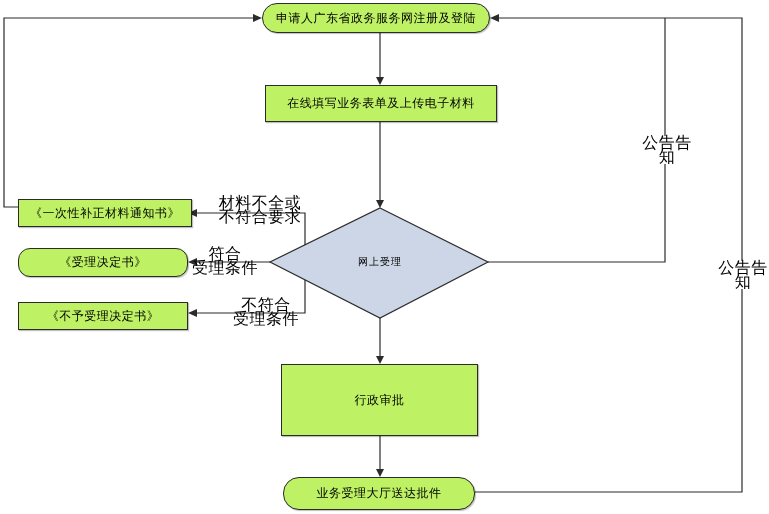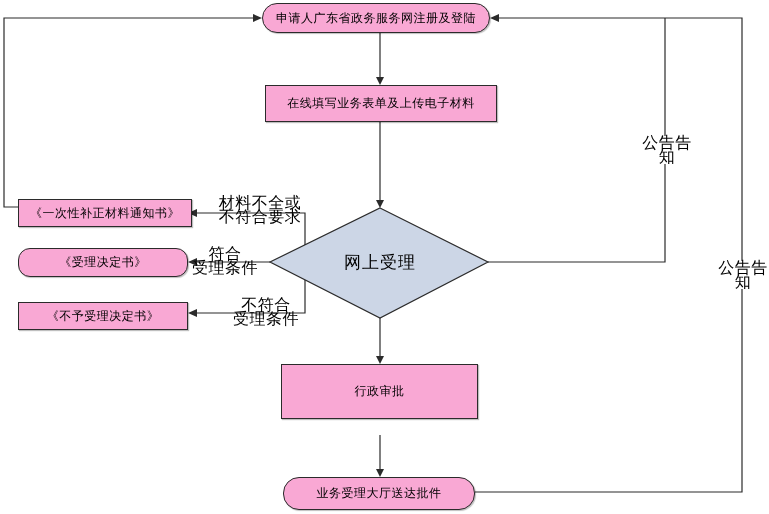--- a/index.html
+++ b/index.html
@@ -9,37 +9,37 @@
     height: 514px;
     background: #ffffff;
     font-family: "DejaVu Sans", "Liberation Sans", sans-serif;
     color: #000;
     overflow: hidden;
   }
   #wires { position: absolute; left: 0; top: 0; width: 769px; height: 514px; }
   .node {
     position: absolute;
     box-sizing: border-box;
-    background: #f9a8d4;
+    background: #bef264;
     border: 1px solid #2b2b2b;
     display: flex;
     align-items: center;
     justify-content: center;
     font-size: 12px;
     letter-spacing: 0.5px;
     text-align: center;
     box-shadow: 1px 1px 1px rgba(0,0,0,0.25);
   }
   .stadium { border-radius: 16px; }
   .diamond-label {
     position: absolute;
     background: transparent;
     border: none;
     box-shadow: none;
-    font-size: 17px;
+    font-size: 10px;
     letter-spacing: 1px;
     display: flex; align-items: center; justify-content: center;
   }
   .edge-label {
     position: absolute;
     font-size: 16px;
     line-height: 14px;
     text-align: center;
     white-space: pre-line;
     letter-spacing: 0.5px;
@@ -90,21 +90,21 @@
   <div class="node" style="left:265px; top:85px; width:232px; height:37px;">在线填写业务表单及上传电子材料</div>
 
   <div class="diamond-label" style="left:330px; top:250px; width:100px; height:24px;">网上受理</div>
 
   <div class="node" style="left:18px; top:199px; width:174px; height:28px;">《一次性补正材料通知书》</div>
 
   <div class="node" style="left:18px; top:248px; width:170px; height:29px;border-radius:12px;">《受理决定书》</div>
 
   <div class="node" style="left:18px; top:302px; width:170px; height:28px;">《不予受理决定书》</div>
 
-  <div class="node" style="left:281px; top:364px; width:197px; height:55px;">行政审批</div>
+  <div class="node" style="left:281px; top:364px; width:197px; height:72px;">行政审批</div>
 
   <div class="node stadium" style="left:283px; top:477px; width:192px; height:33px;">业务受理大厅送达批件</div>
 
   <div class="edge-label" style="left:214px; top:196px; width:92px;">材料不全或
 不符合要求</div>
 
   <div class="edge-label" style="left:192px; top:247px; width:66px;">符合
 受理条件</div>
 
   <div class="edge-label" style="left:226px; top:298px; width:80px;">不符合

